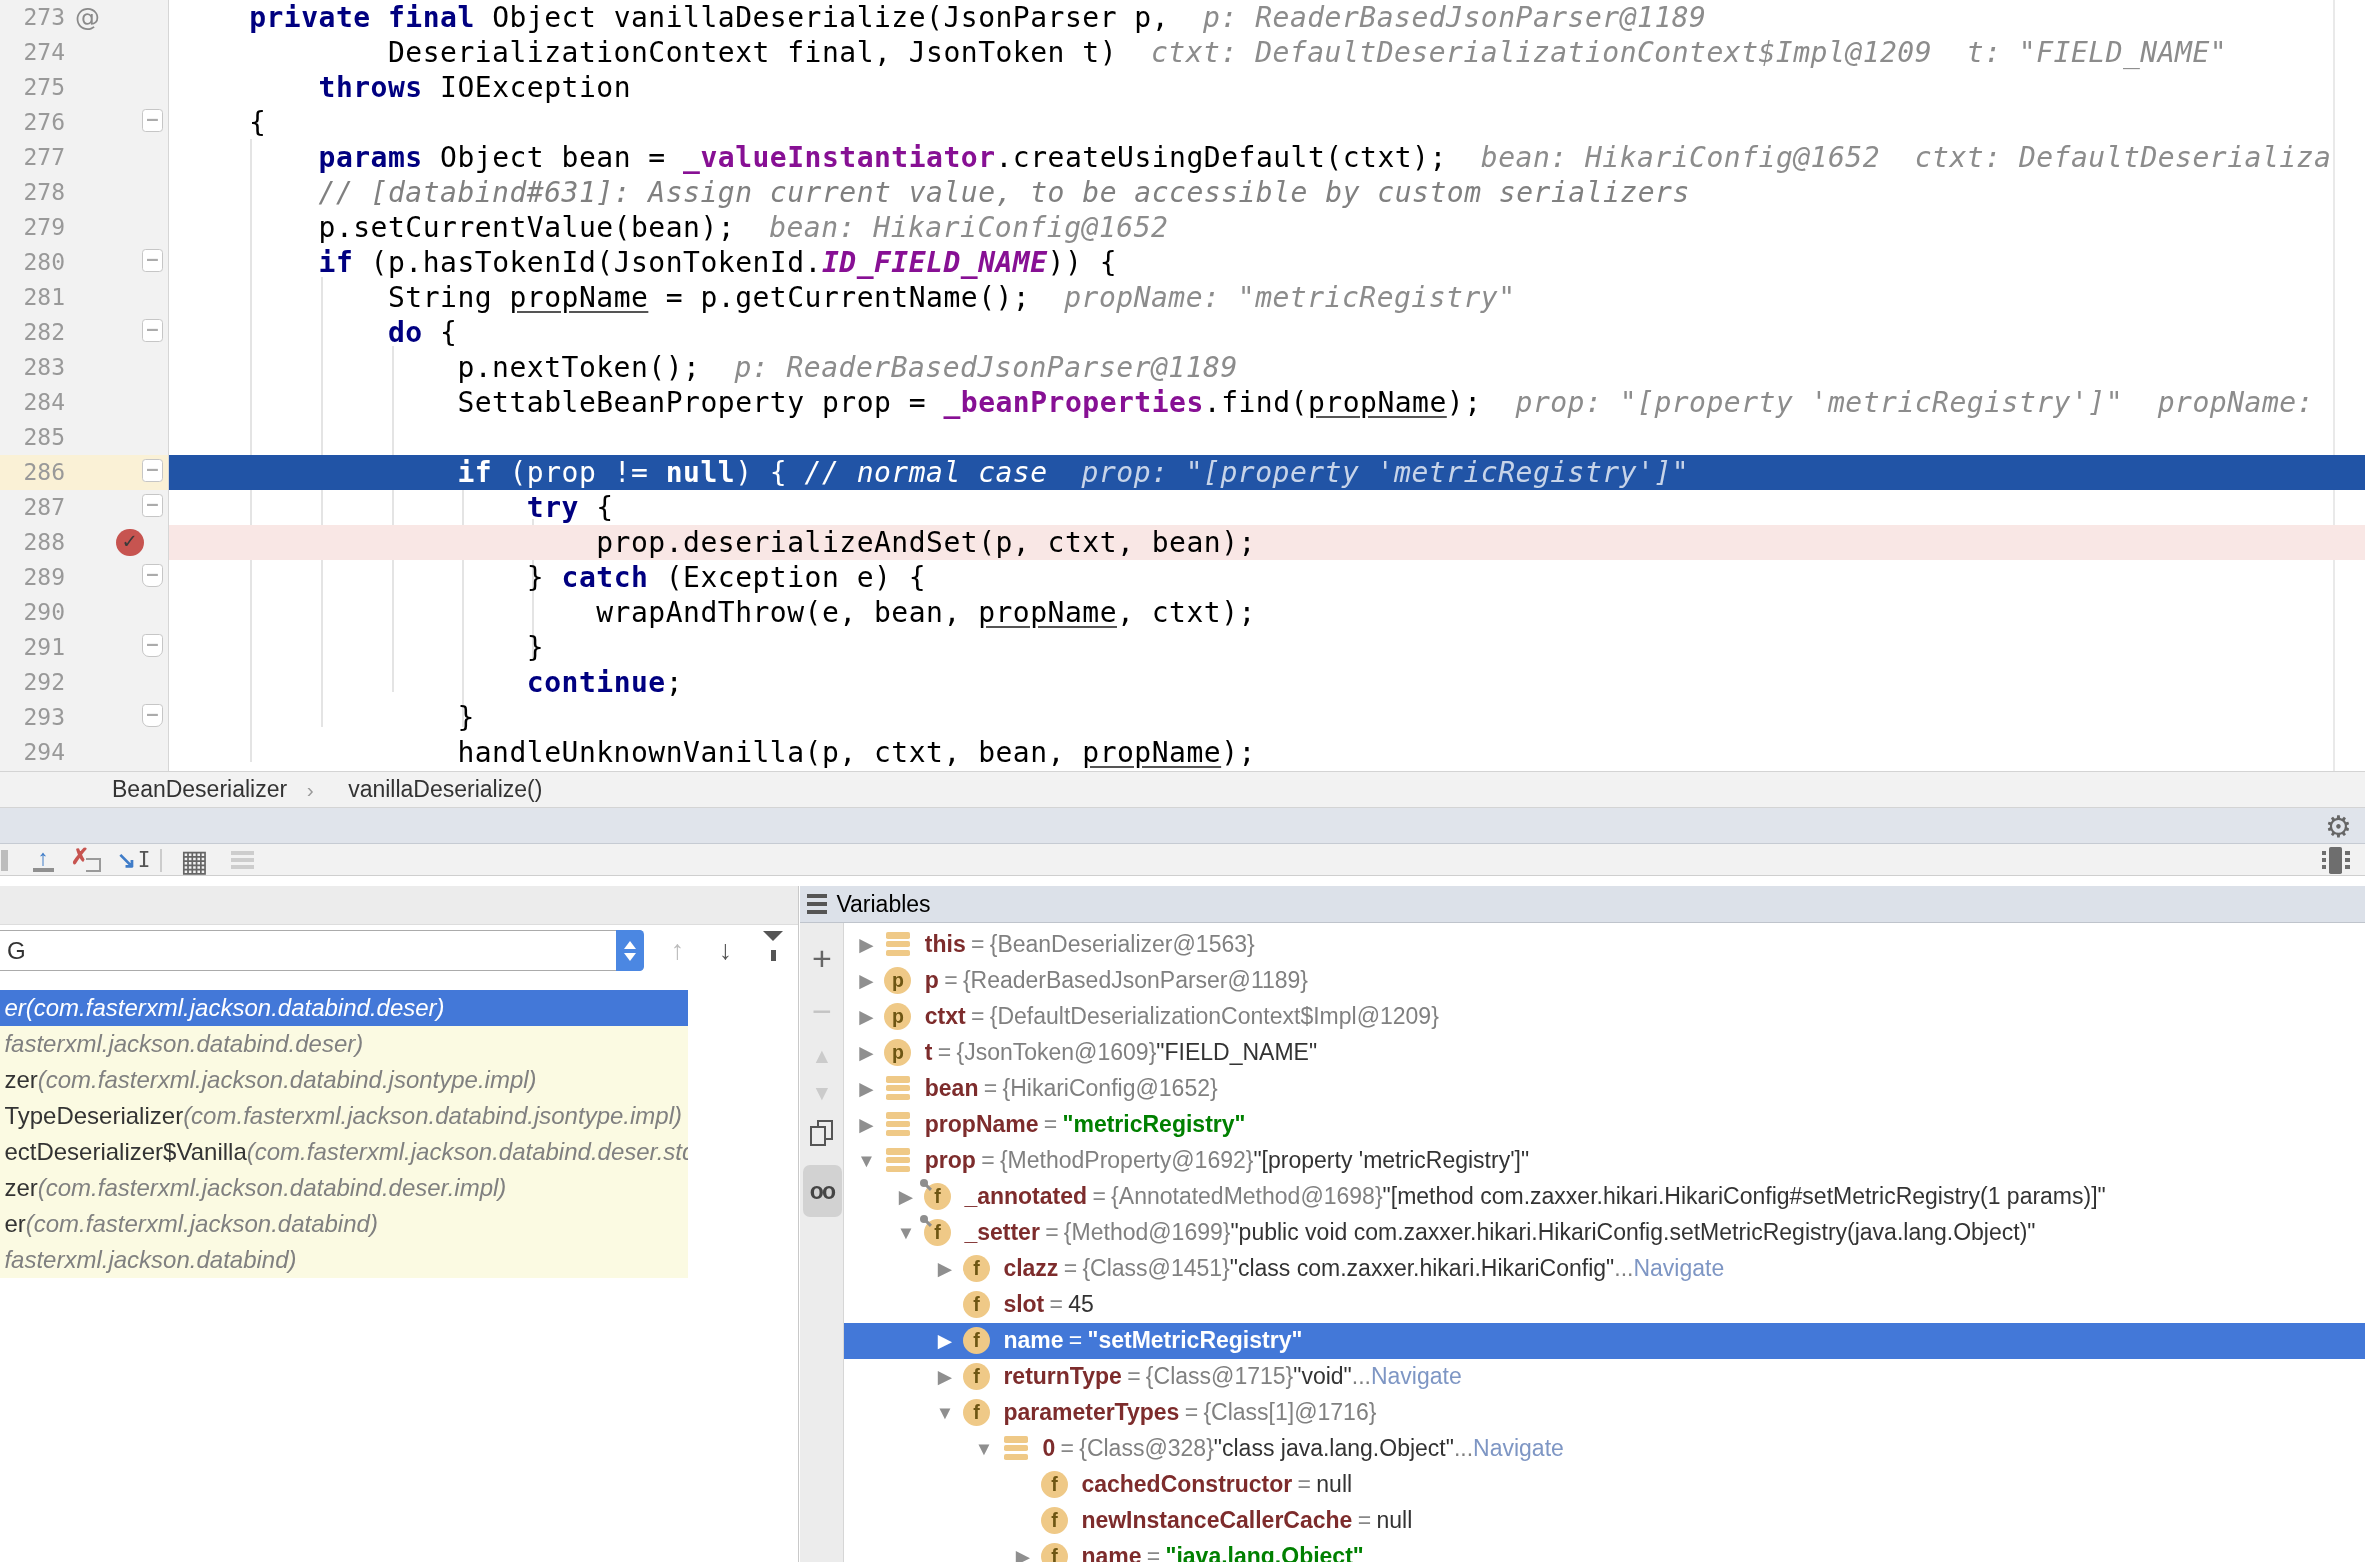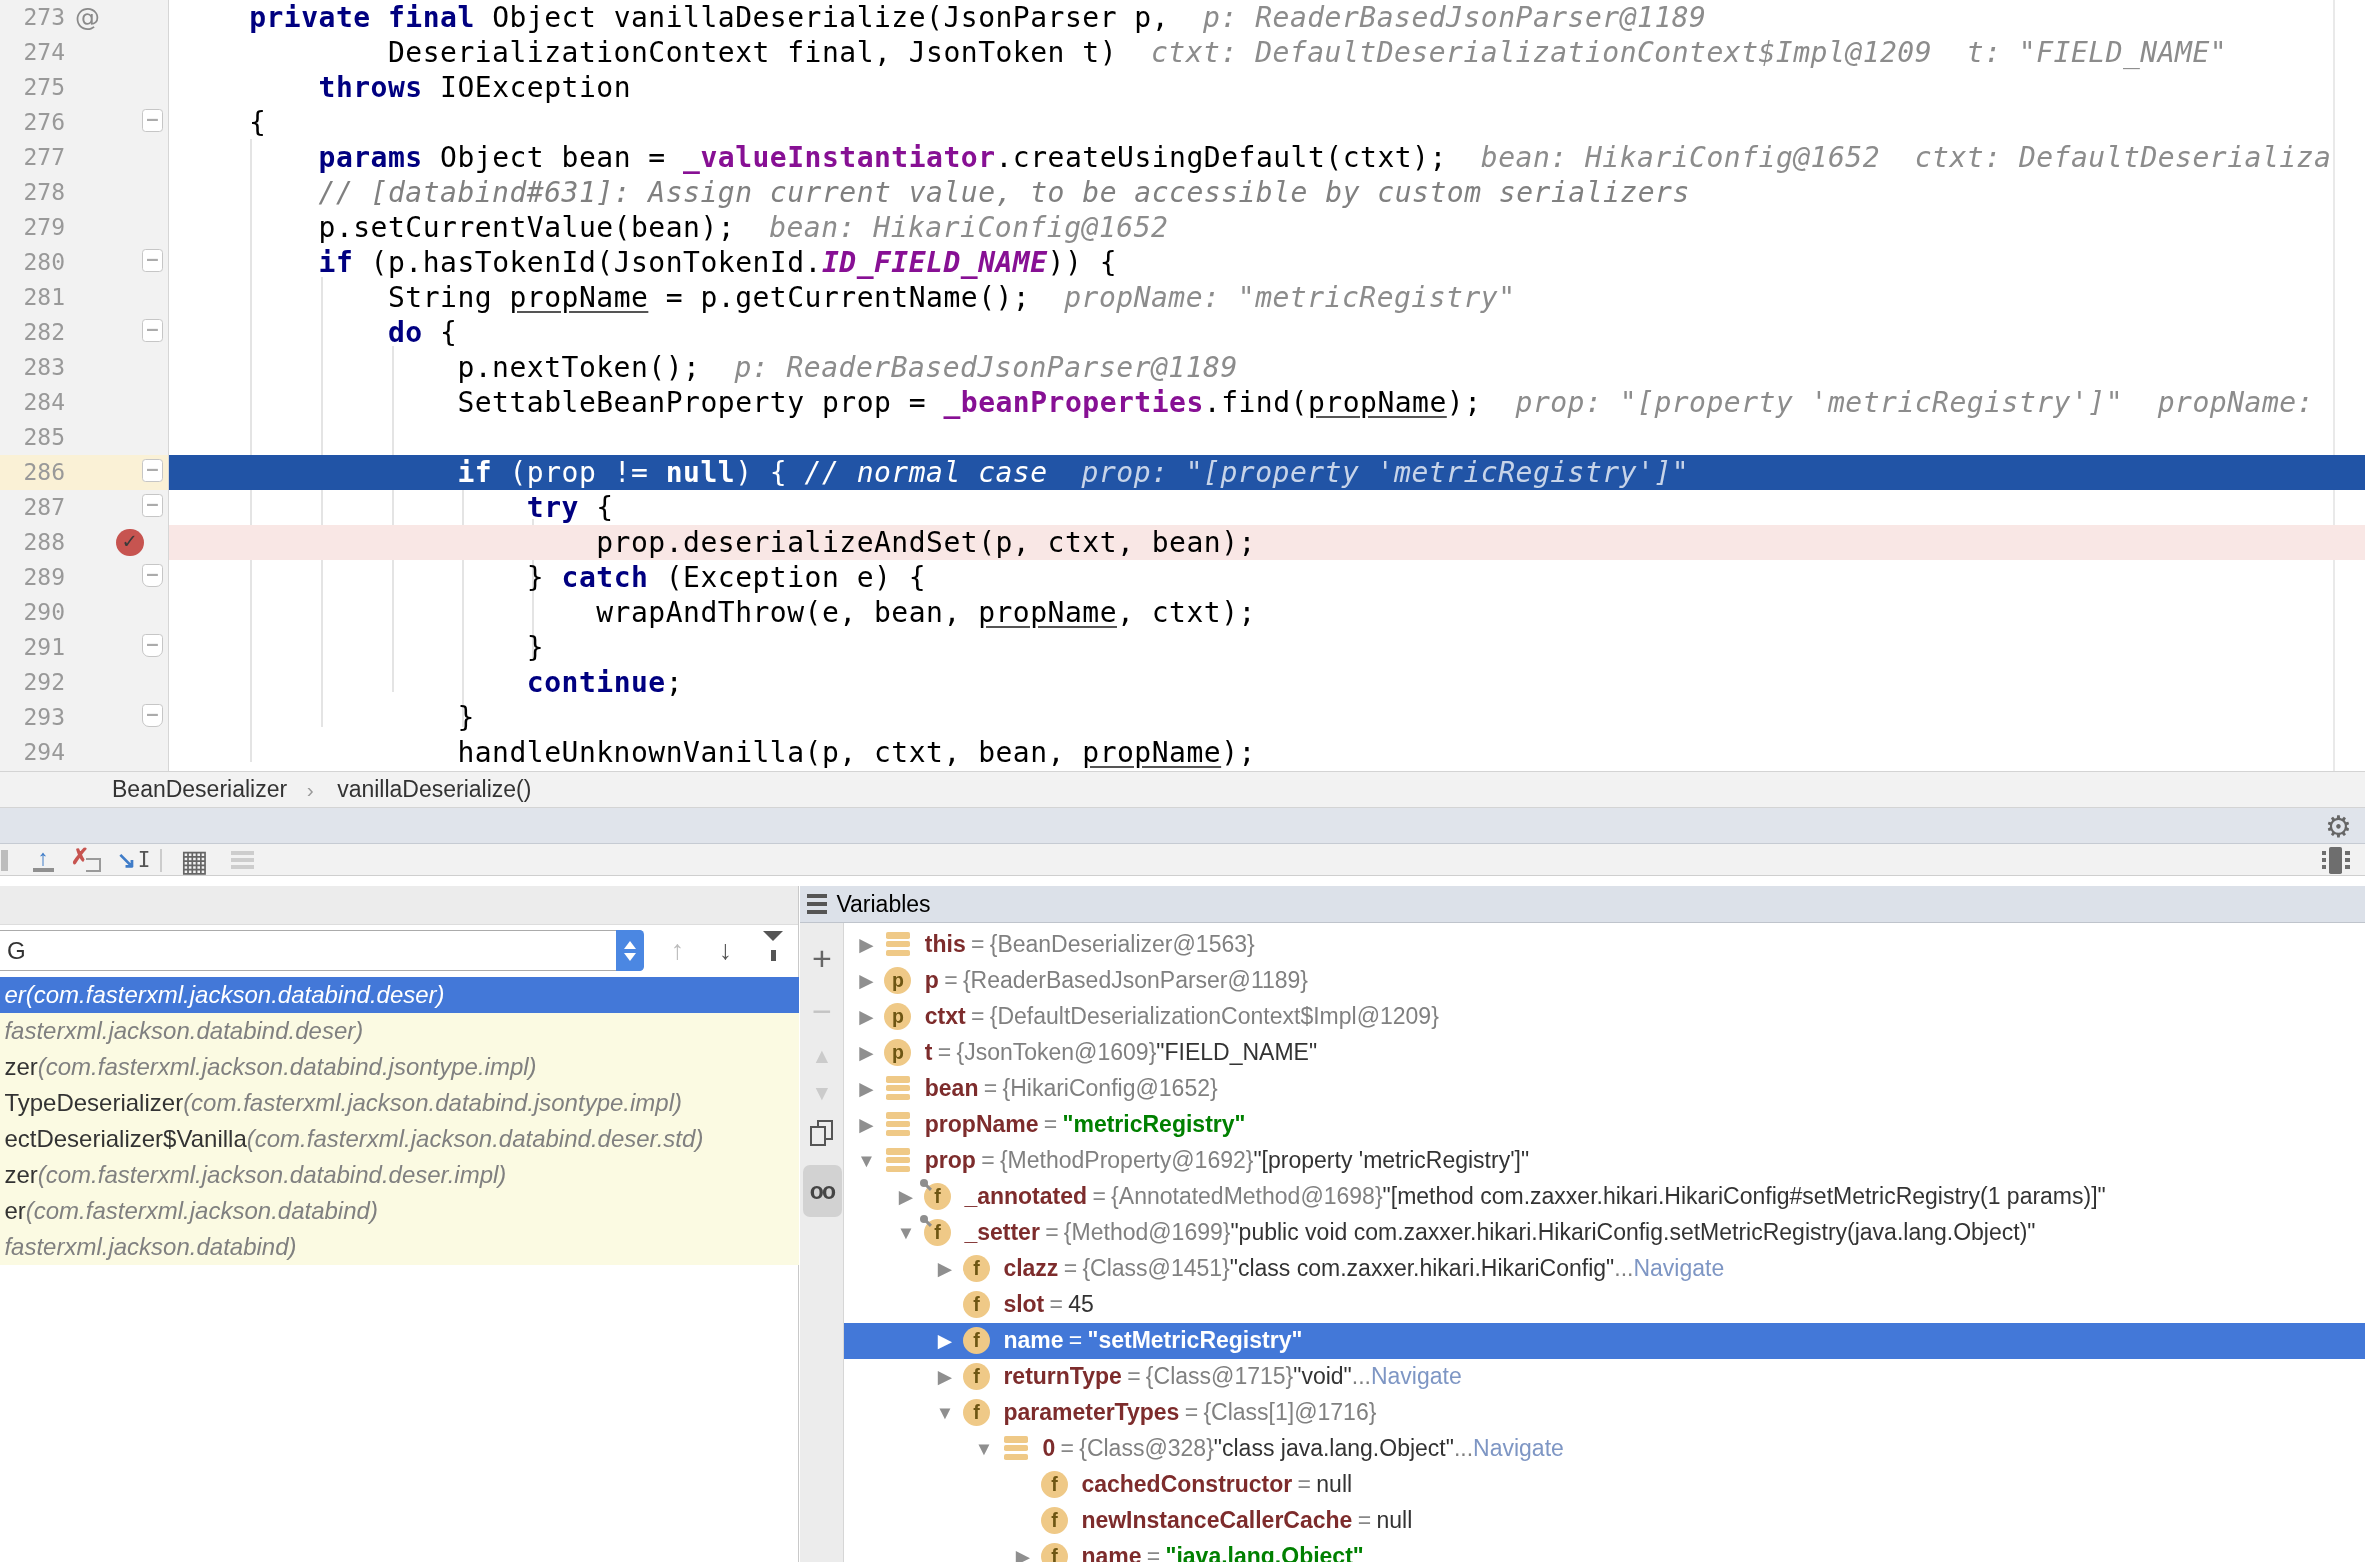--- a/index.html
+++ b/index.html
@@ -38,21 +38,21 @@
   .tk-cmt{color:#808080;font-style:italic}
   .tk-und{color:#000;text-decoration:underline;text-underline-offset:4.4px;text-decoration-color:#555}
   .hint{color:#8C8C8C;font-style:italic;margin-left:34px}
   .exec .tk-kw,.exec .tk-p,.exec .tk-fld,.exec .tk-cst,.exec .tk-und{color:#fff}
   .exec .tk-cmt{color:#fff}
   .exec .hint{color:rgba(255,255,255,.75)}
   
   #breadcrumb{position:absolute;left:0;top:771px;width:2366px;height:37px;background:#F2F2F2;
      border-top:0.9px solid #D4D4D4;border-bottom:0.9px solid #D4D4D4;display:flex;align-items:center;
      font-size:23px;color:#333}
-  #breadcrumb .bc-item{margin-left:4px}
+  #breadcrumb .bc-item{margin-left:15px}
   #breadcrumb .first{margin-left:112px}
   #breadcrumb .bc-sep{color:#9a9a9a;margin:0 19.5px;font-size:21px}
   
   #debug-band{position:absolute;left:0;top:808px;width:2366px;height:36px;background:var(--band);
      border-bottom:0.9px solid #C6CBD3}
   #gear{position:absolute;right:14px;top:0.9px;font-size:30px;color:#666}
   #step-toolbar{position:absolute;left:0;top:844px;width:2366px;height:32px;background:#F2F2F2;
      border-bottom:0.9px solid #CFCFCF}
   .ticon{position:absolute;top:0;height:32px;display:flex;align-items:center;justify-content:center}
   #icon-sliver{left:0;width:9px}
@@ -89,21 +89,21 @@
   .tri-up{width:0;height:0;border-left:6.2px solid transparent;border-right:6.2px solid transparent;border-bottom:8px solid #fff}
   .tri-dn{width:0;height:0;border-left:6.2px solid transparent;border-right:6.2px solid transparent;border-top:8px solid #fff}
   .srch-btn{position:absolute;top:5.3px;width:37px;height:41px;display:flex;align-items:center;justify-content:center;
       font-size:27px;font-weight:700}
   #btn-prev{left:659px;color:#BDBDBD}
   #btn-next{left:707px;color:#555}
   #btn-filter{left:755px}
   .funnel{position:relative;width:21px;height:19.5px}
   .funnel .tri{width:0;height:0;border-left:10.7px solid transparent;border-right:10.7px solid transparent;border-top:10.7px solid #555}
   .funnel .stem{position:absolute;left:8px;top:9px;width:5.3px;height:10.7px;background:#555}
-  #class-list{position:absolute;left:0;top:91px;width:799px;background:var(--cream)}
+  #class-list{position:absolute;left:0;top:104px;width:688px;background:var(--cream)}
   .pop-row{height:36px;display:flex;align-items:center;padding-left:4.4px;font-size:24px;white-space:nowrap;overflow:hidden}
   .pop-row .cname{color:#333}
   .pop-row .cpkg{color:#808080;font-style:italic}
   .pop-row.sel{background:var(--sel)}
   .pop-row.sel .cname,.pop-row.sel .cpkg{color:#fff;font-style:italic}
   
   #vars-header{position:absolute;left:800px;top:0;width:1566px;height:37px;background:var(--hdr);
       border-bottom:0.9px solid #BFC4CC;display:flex;align-items:center}
   #vars-header .hamb{margin-left:7px;display:flex;flex-direction:column;gap:3.6px}
   #vars-header .hamb i{width:20.4px;height:4.4px;background:#555}

